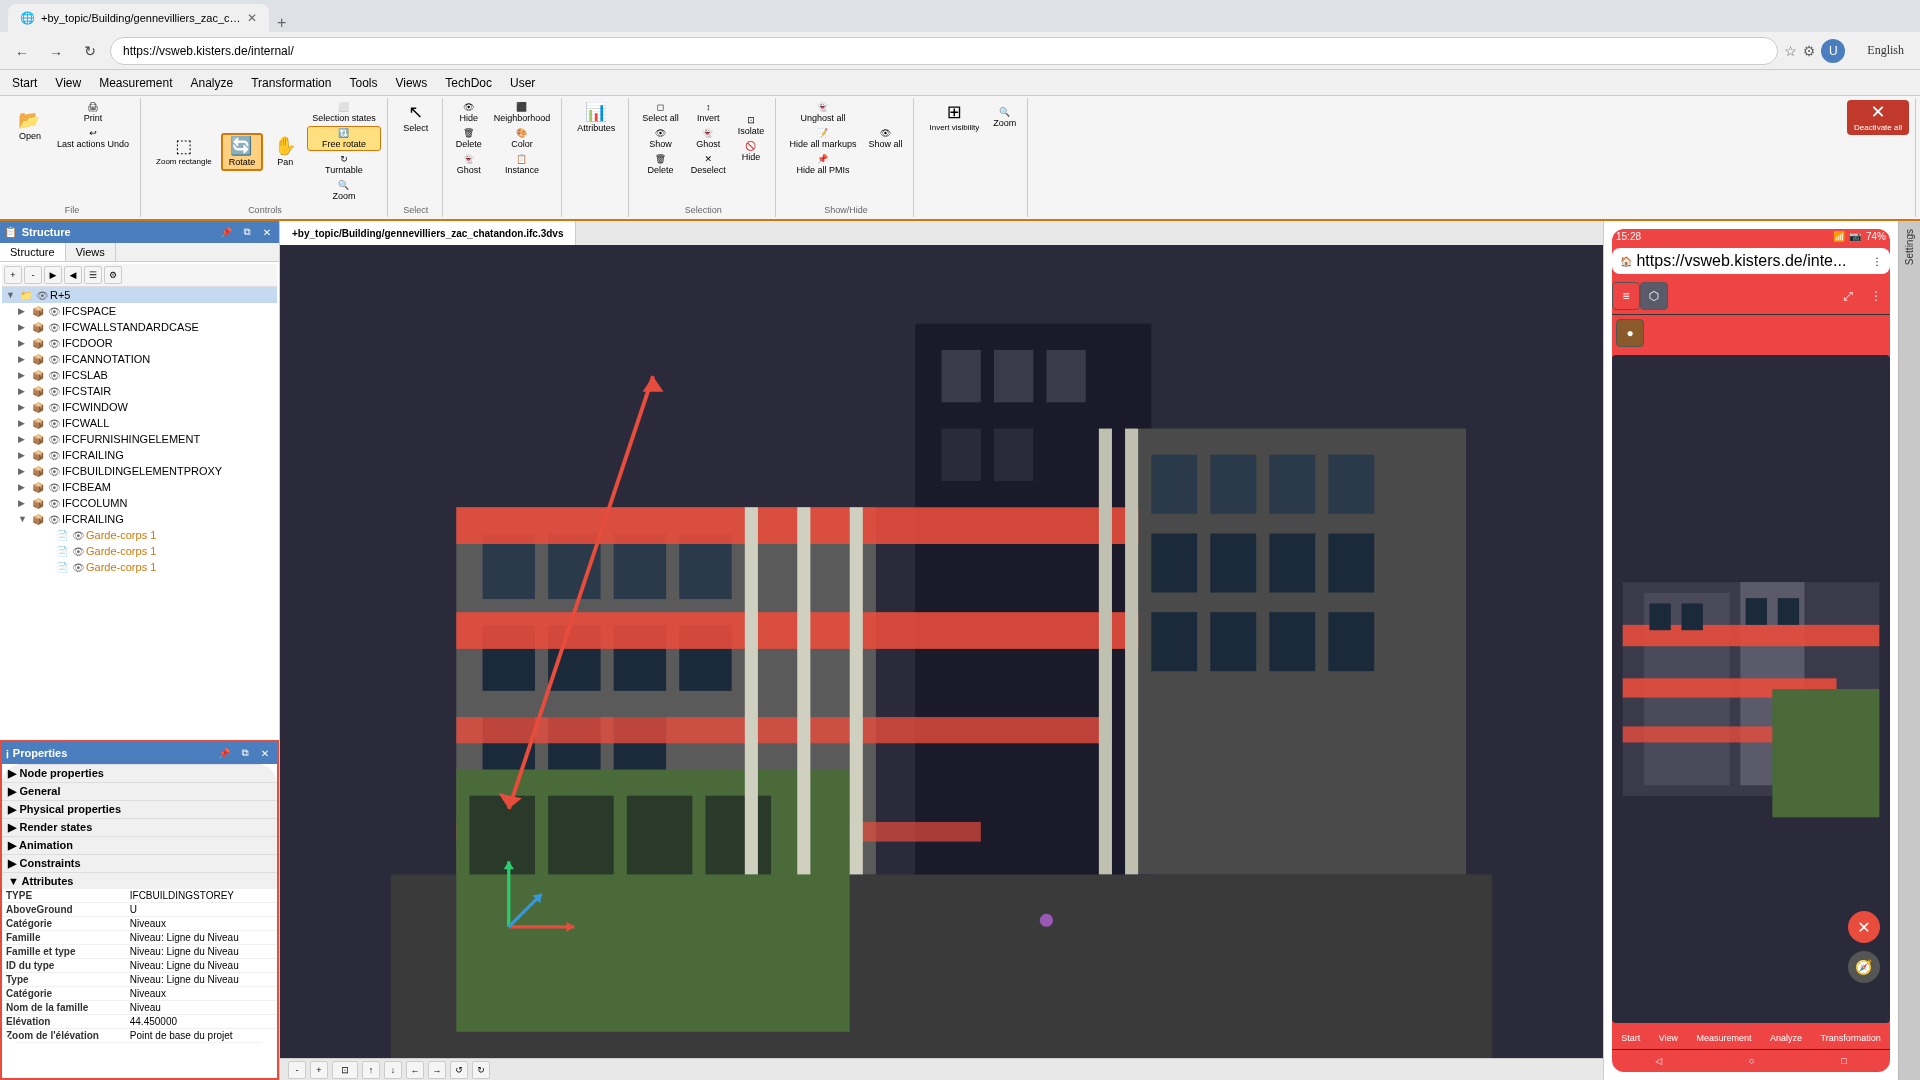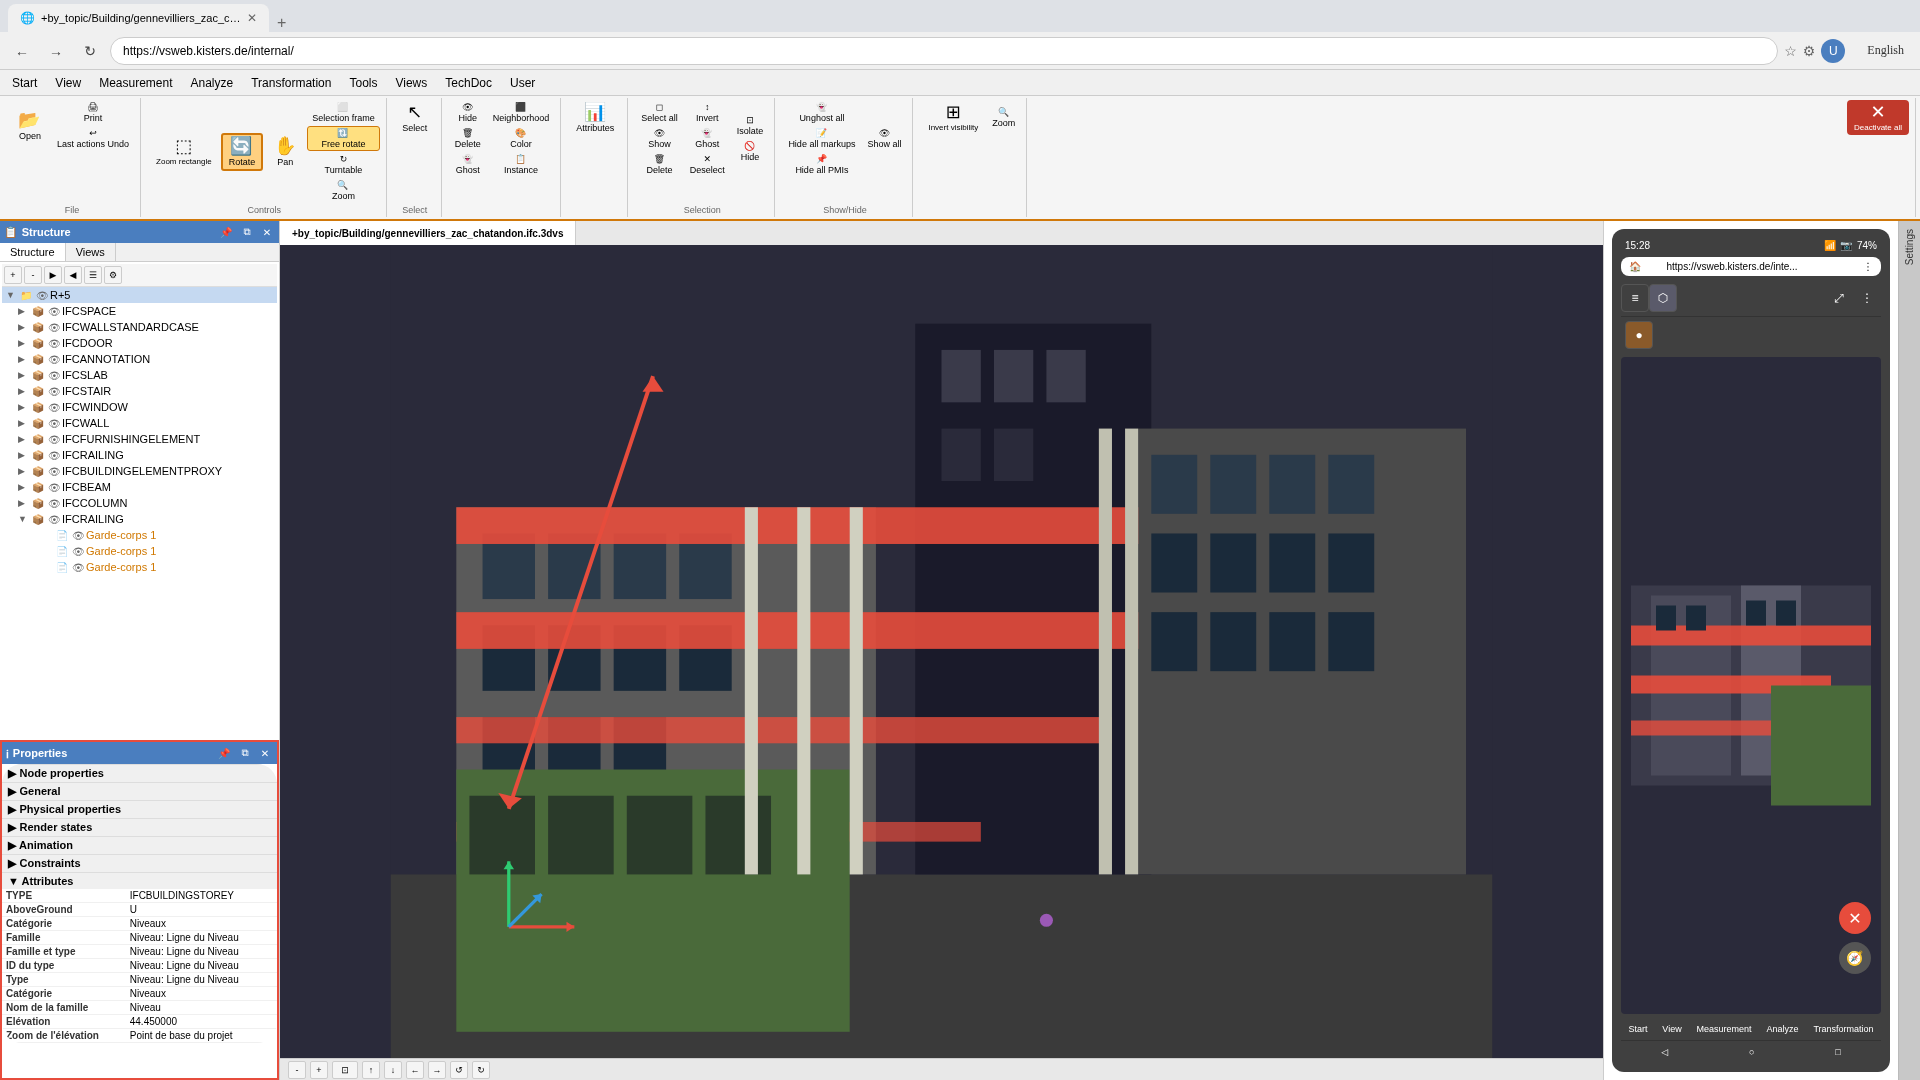--- a/index.html
+++ b/index.html
@@ -66,21 +66,21 @@
     .viewport { flex: 1; background: #2a2a3a; position: relative; overflow: hidden; }
 
     
     .viewport-tab { position: absolute; top: 0; left: 0; right: 0; background: #e8e8e8; height: 24px; display: flex; align-items: center; }
     .v-tab { padding: 2px 12px; font-size: 11px; border-right: 1px solid #ccc; cursor: pointer; height: 100%; display: flex; align-items: center; }
     .v-tab.active { background: #fff; font-weight: bold; }
     .status-btn { width: 18px; height: 18px; border: 1px solid #ccc; background: #f5f5f5; cursor: pointer; font-size: 9px; display: flex; align-items: center; justify-content: center; border-radius: 2px; }
 
     
     .mobile-panel { width: 295px; background: white; border-left: 1px solid #ccc; display: flex; flex-direction: column; flex-shrink: 0; }
-    .mobile-device { background: #404040; margin: 8px; border-radius: 12px; padding: 9px; flex: 1; display: flex; flex-direction: column; overflow: hidden; }
+    .mobile-device { background: #ef4444; margin: 8px; border-radius: 12px; padding: 0; flex: 1; display: flex; flex-direction: column; overflow: hidden; }
     .mobile-status-bar { display: flex; justify-content: space-between; align-items: center; padding: 2px 4px; color: white; font-size: 10px; }
     .mobile-address-bar { background: white; border-radius: 8px; display: flex; align-items: center; padding: 4px 8px; margin: 4px 0; font-size: 10px; }
     .mobile-toolbar { display: flex; justify-content: space-around; padding: 4px 0; border-bottom: 1px solid #333; }
     .mobile-btn { width: 28px; height: 28px; border: 1px solid #555; border-radius: 4px; background: transparent; color: white; display: flex; align-items: center; justify-content: center; font-size: 12px; cursor: pointer; }
     .mobile-viewport { flex: 1; background: #2a2a3a; margin: 4px 0; border-radius: 4px; position: relative; overflow: hidden; min-height: 200px; }
     .mobile-bottom-bar { display: flex; justify-content: space-around; padding: 4px 0; }
     .mobile-bottom-btn { font-size: 9px; color: white; text-align: center; cursor: pointer; padding: 2px; }
     .mobile-nav-btns { display: flex; justify-content: space-around; padding: 4px 0; border-top: 1px solid #333; }
     .x-close-btn { position: absolute; bottom: 80px; right: 10px; width: 32px; height: 32px; background: #e74c3c; border-radius: 50%; display: flex; align-items: center; justify-content: center; color: white; font-size: 16px; cursor: pointer; }
     .compass-btn { position: absolute; bottom: 40px; right: 10px; width: 32px; height: 32px; background: #555; border-radius: 50%; display: flex; align-items: center; justify-content: center; color: white; font-size: 14px; cursor: pointer; }
@@ -169,21 +169,21 @@
           <div class="icon">🔄</div>
           <span>Rotate</span>
         </div>
         <div class="ribbon-btn">
           <div class="icon">✋</div>
           <span>Pan</span>
         </div>
         <div class="ribbon-col">
           <div class="ribbon-btn-small">
             <div class="icon-sm">⬜</div>
-            <span>Selection frame</span>
+            <span>Selection states</span>
           </div>
           <div class="ribbon-btn-small" style="background:#ffe080;border:1px solid #d0780a;">
             <div class="icon-sm">🔃</div>
             <span>Free rotate</span>
           </div>
           <div class="ribbon-btn-small">
             <div class="icon-sm">↻</div>
             <span>Turntable</span>
           </div>
           <div class="ribbon-btn-small">
@@ -679,21 +679,21 @@
           <span>15:28</span>
           <div style="display:flex;gap:4px;align-items:center;">
             <span>📶</span>
             <span>📷</span>
             <span>74%</span>
           </div>
         </div>
 
         <div class="mobile-address-bar">
           <span style="margin-right:4px;">🏠</span>
-          <span style="font-size:10px;flex:1;overflow:hidden;white-space:nowrap;text-overflow:ellipsis;margin-left:21px;">https://vsweb.kisters.de/inte...</span>
+          <span style="font-size:16px;flex:1;overflow:hidden;white-space:nowrap;text-overflow:ellipsis;">https://vsweb.kisters.de/inte...</span>
           <span>⋮</span>
         </div>
 
         <div class="mobile-toolbar">
           <div class="mobile-btn">≡</div>
           <div class="mobile-btn" style="background:#5a5a6a;">⬡</div>
           <div style="flex:1"></div>
           <div class="mobile-btn" style="background:transparent;border:none;">⤢</div>
           <div class="mobile-btn" style="background:transparent;border:none;">⋮</div>
         </div>

